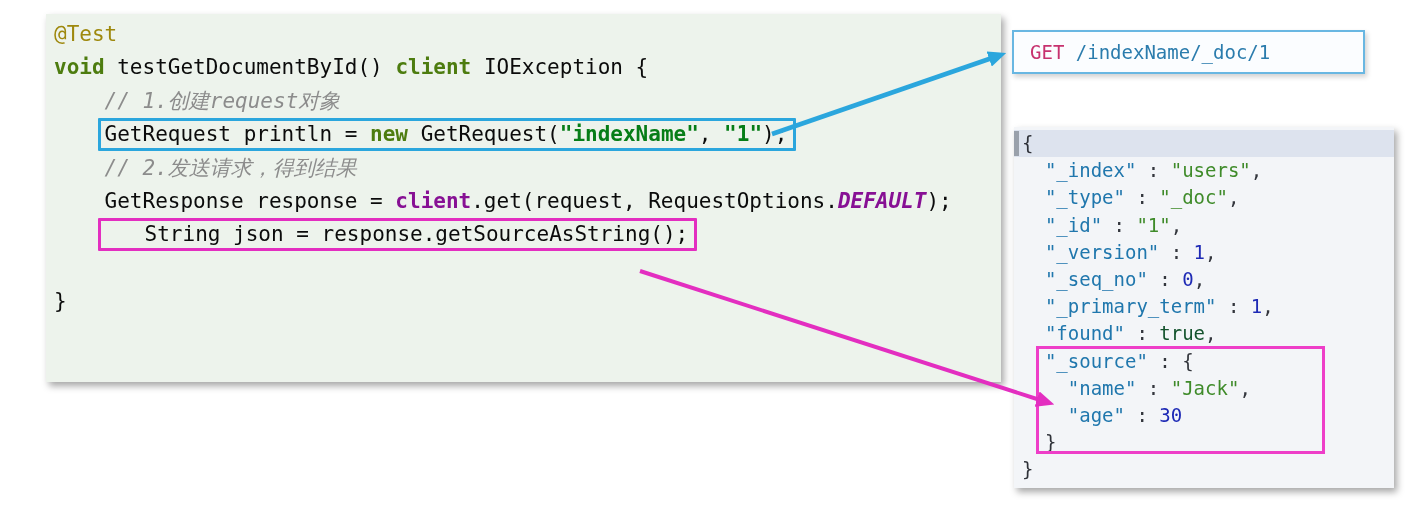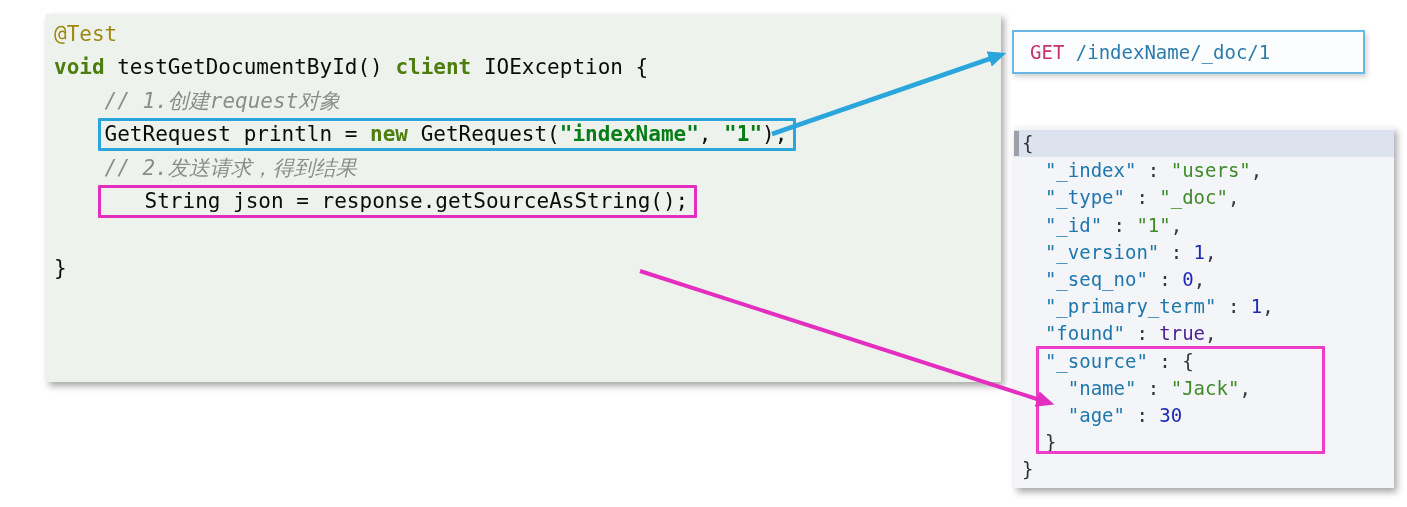--- a/index.html
+++ b/index.html
@@ -49,21 +49,21 @@
     padding-top:3px;box-sizing:border-box;
   }
   .json-block .code-line{height:27.2px;}
   .json-block .code-line.hl{background:#dde3ee;position:relative;}
   .json-block .code-line.hl::before{
     content:"";position:absolute;left:0;top:1px;bottom:1px;width:5px;
     background:#9aa1ab;}
   .tok-key{color:#2077ad;}
   .tok-jstr{color:#3f8b2a;}
   .tok-num{color:#1e2ab5;}
-  .tok-bool{color:#4c1d95;margin-top:28px;}
+  .tok-bool{color:#14532d;margin-top:28px;}
   .tok-brace{color:#2f3239;}
 
   
   .json-source-box{
     position:absolute;left:1036px;top:346px;width:289px;height:108px;
     border:3px solid #ee3ec8;box-sizing:border-box;pointer-events:none;
   }
 
   
   .arrow-layer{position:absolute;left:0;top:0;width:1407px;height:507px;
@@ -71,20 +71,21 @@
 </style>
 </head>
 <body>
 
 <div class="java-block">
     <div class="code-line"><span class="tok-ann">@Test</span></div>
     <div class="code-line"><span class="tok-kw">void</span><span class="tok-pl"> testGetDocumentById() </span><span class="tok-kw">client</span><span class="tok-pl"> IOException {</span></div>
     <div class="code-line ind1"><span class="tok-cmt">// 1.创建request对象</span></div>
     <div class="code-line ind1"><span class="hlbox blue"><span class="tok-pl">GetRequest println = </span><span class="tok-kw">new</span><span class="tok-pl"> GetRequest(</span><span class="tok-str">"indexName"</span><span class="tok-pl">, </span><span class="tok-str">"1"</span><span class="tok-pl">);</span></span></div>
     <div class="code-line ind1"><span class="tok-cmt">// 2.发送请求，得到结果</span></div>
+    <div class="code-line ind1"><span class="tok-pl">GetResponse response = </span><span class="tok-fld">client</span><span class="tok-pl">.get(request, RequestOptions.</span><span class="tok-sfld">DEFAULT</span><span class="tok-pl">);</span></div>
     <div class="code-line ind1"><span class="hlbox magenta"><span class="tok-pl">String json = response.getSourceAsString();</span></span></div>
     <div class="code-line"><span class="tok-pl">&nbsp;</span></div>
     <div class="code-line"><span class="tok-pl">}</span></div>
   </div>
 
 <div class="get-box">
     <div class="code-line"><span class="tok-method">GET</span><span class="tok-path"> /indexName/_doc/1</span></div>
   </div>
 
 <div class="json-block">

